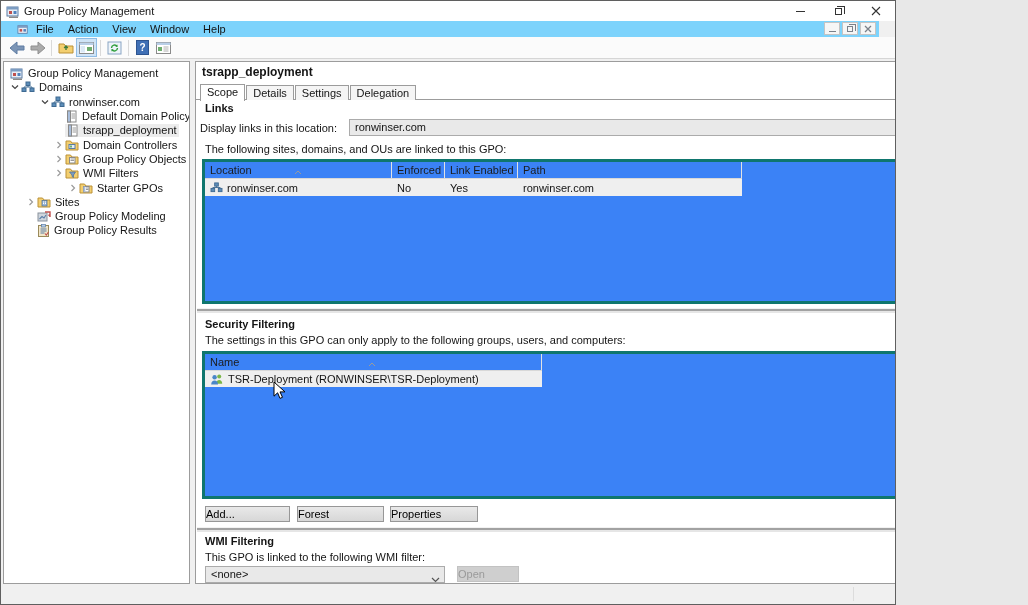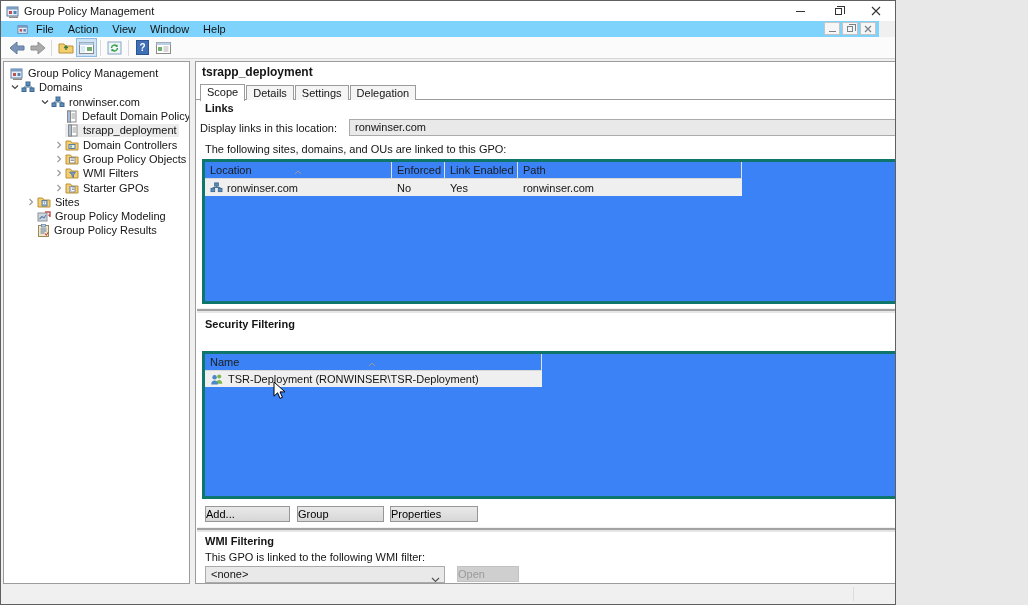--- a/index.html
+++ b/index.html
@@ -307,21 +307,21 @@
         </span>
       <span class="tico">
           <svg width="14" height="12" viewBox="0 0 14 12">
             <path d="M1 2 h4.5 l1.5 2 H13 v7 H1 Z" fill="#f3cf70" stroke="#bb9136"></path>
             <path d="M4.5 5 h6 L8.5 8 v2.5 l-1.5 -1 V8 Z" fill="#7b9cc2" stroke="#4a6d94" stroke-width="0.7"></path>
           </svg>
         </span>
       <span class="tlbl">WMI Filters</span>
     </div>
 
-    <div class="trow" style="padding-left:48px">
+    <div class="trow" style="padding-left:62px">
       <span class="chev">
           <svg width="8" height="8" viewBox="0 0 8 8">
             <path d="M2.5 1 L5.5 4 L2.5 7" stroke="#9a9a9a" fill="none" stroke-width="1.2"></path>
           </svg>
         </span>
       <span class="tico">
           <svg width="14" height="12" viewBox="0 0 14 12">
             <path d="M1 2 h4.5 l1.5 2 H13 v7 H1 Z" fill="#f3cf70" stroke="#bb9136"></path>
             <rect x="4.5" y="4.5" width="5.5" height="5.5" fill="#fff" stroke="#8a8a8a"></rect>
             <rect x="4.5" y="4.5" width="1.8" height="5.5" fill="#a9bedb"></rect>
@@ -417,20 +417,21 @@
         </div>
         <div class="cell" style="width:53px">No</div>
         <div class="cell" style="width:73px">Yes</div>
         <div class="cell" style="width:224px">ronwinser.com</div>
       </div>
     </div>
 
     <div class="divider" style="top:246px"></div>
 
     <div class="abs bold" style="left:9px; top:256px">Security Filtering</div>
+    <div class="abs" style="left:9px; top:272px">The settings in this GPO can only apply to the following groups, users, and computers:</div>
 
     <div class="ltable" style="left:6px; top:289px; width:813px; height:148px">
       <div class="lhead" style="width:337px">
         <div class="hc" style="width:337px">
           <span>Name</span>
           <span class="caret" style="left:163px"><svg width="8" height="5" viewBox="0 0 8 5">
                 <path d="M1 4 L4 1 L7 4" stroke="#9a9a9a" fill="none"></path>
               </svg></span>
         </div>
       </div>
@@ -443,21 +444,21 @@
                 <circle cx="4.6" cy="4.2" r="2.2" fill="#4a86c8"></circle>
                 <path d="M1.2 11.6 c0-2.6 1.5-4 3.4-4 s3.4 1.4 3.4 4 Z" fill="#4a86c8"></path>
               </svg>
             </span>
           <span>TSR-Deployment (RONWINSER\TSR-Deployment)</span>
         </div>
       </div>
     </div>
 
     <button class="btn" style="left:9px; top:444px; width:85px">Add...</button>
-    <button class="btn" style="left:101px; top:444px; width:87px">Group</button>
+    <button class="btn" style="left:101px; top:444px; width:87px">Forest</button>
     <button class="btn" style="left:194px; top:444px; width:88px">Properties</button>
 
     <div class="divider" style="top:465px"></div>
 
     <div class="abs bold" style="left:9px; top:473px">WMI Filtering</div>
     <div class="abs" style="left:9px; top:489px">This GPO is linked to the following WMI filter:</div>
     <div class="combo" style="left:9px; top:504px; width:240px">
       <span>&lt;none&gt;</span>
       <span class="cchev"><svg width="9" height="6" viewBox="0 0 9 6">
             <path d="M1 1 L4.5 4.5 L8 1" stroke="#555" fill="none" stroke-width="1.2"></path>

